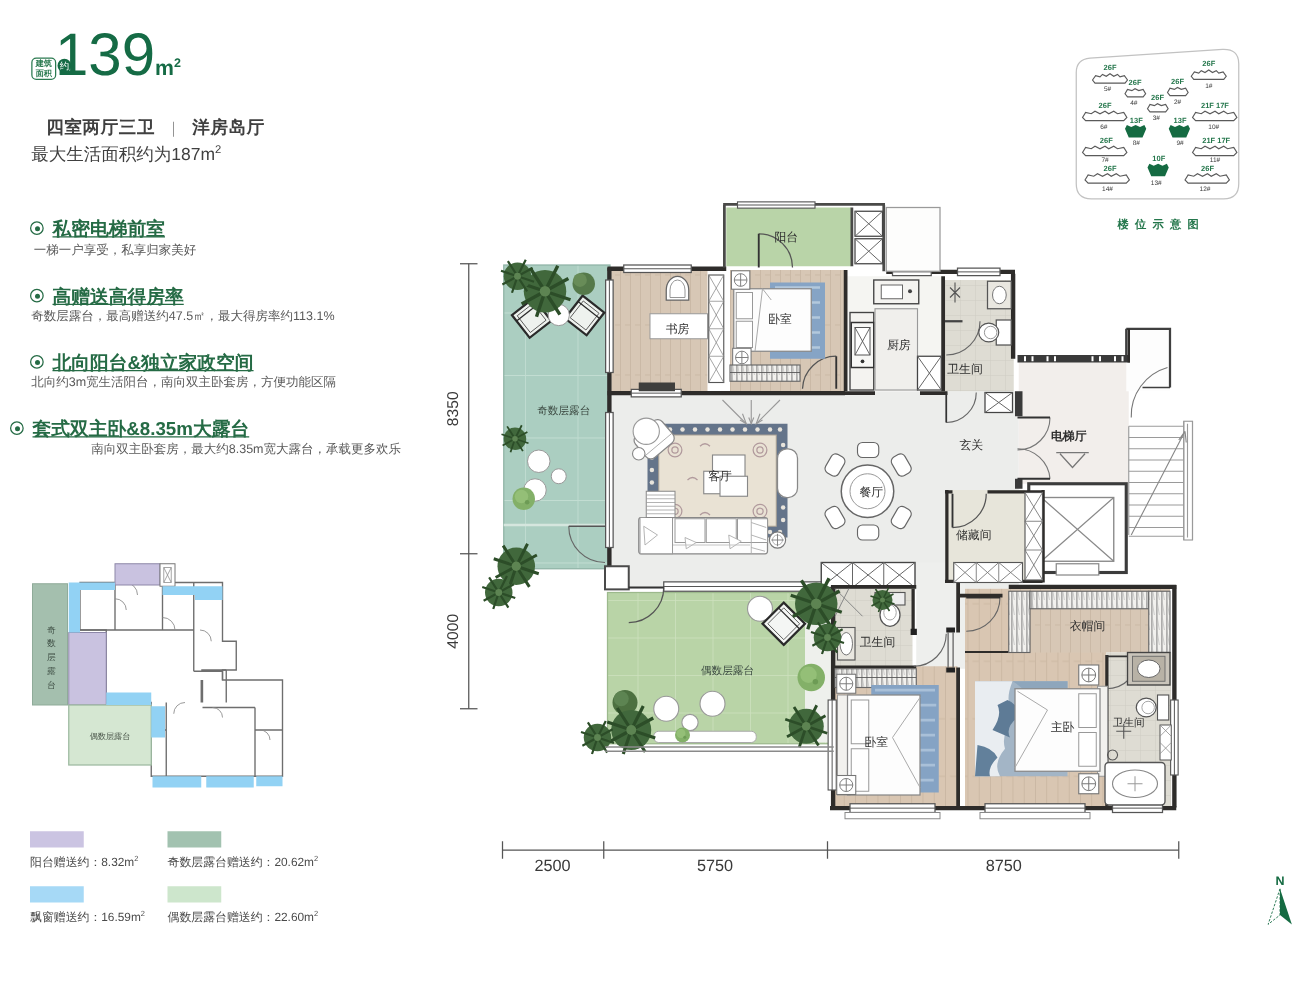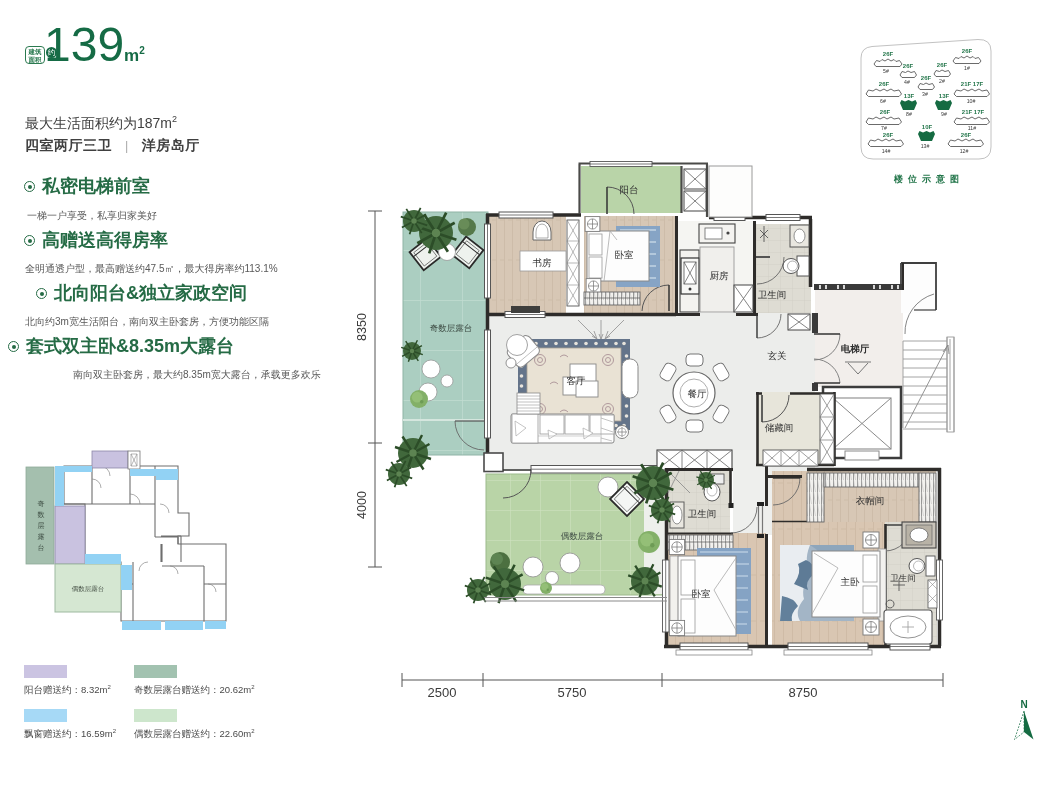--- a/index.html
+++ b/index.html
@@ -1,41 +1,41 @@
 <!DOCTYPE html>
 <html><head>
 <meta charset="utf-8">
 <style>
 html,body{margin:0;padding:0;background:#fff;}
 body{width:1053px;height:785px;position:relative;overflow:hidden;font-family:"Liberation Sans",sans-serif;-webkit-font-smoothing:antialiased;}
 .abs{position:absolute;}
-.gtitle{color:#256b45;font-weight:bold;font-size:18px;}
-.gsub{color:#595959;font-size:10px;margin-top:16px;}
+.gtitle{color:#256b45;font-weight:bold;font-size:15px;text-decoration:underline;}
+.gsub{color:#595959;font-size:10px;}
 </style>
 </head>
 <body>
 
 <div class="abs" style="left:25px;top:46px;width:18px;height:15px;border:1px solid #2b7a50;border-radius:4px;color:#2b7a50;font-size:6.5px;line-height:7.5px;text-align:center;font-weight:bold;padding-top:1px;">建筑<br>面积</div>
 
 <div class="abs" style="left:44px;top:21px;color:#156b45;font-size:48px;line-height:1.0;font-weight:normal;letter-spacing:0px;">139<span style="font-size:17px;letter-spacing:0;font-weight:bold;">m<sup style="font-size:10px;">2</sup></span></div>
 <div class="abs" style="left:46px;top:47px;width:11px;height:11px;border-radius:50%;background:#156b45;color:#fff;font-size:7.5px;line-height:12px;text-align:center;z-index:5;">约</div>
 
-<div class="abs" style="left:25px;top:93px;color:#404040;font-size:14px;font-weight:bold;letter-spacing:0.5px;margin-top:44px;">四室两厅三卫&nbsp;&nbsp;<span style="color:#8a8a8a;font-weight:normal;font-size:12px;">｜</span>&nbsp;&nbsp;洋房岛厅</div>
+<div class="abs" style="left:37px;top:93px;color:#404040;font-size:14px;font-weight:bold;letter-spacing:0.5px;">四室两厅三卫&nbsp;&nbsp;<span style="color:#8a8a8a;font-weight:normal;font-size:12px;">｜</span>&nbsp;&nbsp;洋房岛厅</div>
 
 <div class="abs" style="left:25px;top:114px;color:#404040;font-size:14px;font-weight:normal;">最大生活面积约为187m<sup style="font-size:9px;">2</sup></div>
 
 <div class="abs gtitle" style="left:24px;top:174px;"><span style="display:inline-block;width:9px;height:9px;border:1.5px solid #256b45;border-radius:50%;position:relative;margin-right:7px;"><span style="position:absolute;left:2.5px;top:2.5px;width:4px;height:4px;border-radius:50%;background:#256b45;"></span></span>私密电梯前室</div>
 
 <div class="abs gsub" style="left:27px;top:193px;">一梯一户享受，私享归家美好</div>
 
 <div class="abs gtitle" style="left:24px;top:228px;"><span style="display:inline-block;width:9px;height:9px;border:1.5px solid #256b45;border-radius:50%;position:relative;margin-right:7px;"><span style="position:absolute;left:2.5px;top:2.5px;width:4px;height:4px;border-radius:50%;background:#256b45;"></span></span>高赠送高得房率</div>
 
-<div class="abs gsub" style="left:25px;top:246px;">全明通透户型，最高赠送约47.5㎡，最大得房率约113.1%</div>
-
-<div class="abs gtitle" style="left:36px;top:281px;"><span style="display:inline-block;width:9px;height:9px;border:1.5px solid #256b45;border-radius:50%;position:relative;margin-right:7px;"><span style="position:absolute;left:2.5px;top:2.5px;width:4px;height:4px;border-radius:50%;background:#256b45;"></span></span>北向阳台&amp;独立家政空间</div>
+<div class="abs gsub" style="left:25px;top:246px;">奇数层露台，最高赠送约47.5㎡，最大得房率约113.1%</div>
+
+<div class="abs gtitle" style="left:24px;top:281px;"><span style="display:inline-block;width:9px;height:9px;border:1.5px solid #256b45;border-radius:50%;position:relative;margin-right:7px;"><span style="position:absolute;left:2.5px;top:2.5px;width:4px;height:4px;border-radius:50%;background:#256b45;"></span></span>北向阳台&amp;独立家政空间</div>
 
 <div class="abs gsub" style="left:25px;top:299px;">北向约3m宽生活阳台，南向双主卧套房，方便功能区隔</div>
 
 <div class="abs gtitle" style="left:8px;top:334px;"><span style="display:inline-block;width:9px;height:9px;border:1.5px solid #256b45;border-radius:50%;position:relative;margin-right:7px;"><span style="position:absolute;left:2.5px;top:2.5px;width:4px;height:4px;border-radius:50%;background:#256b45;"></span></span>套式双主卧&amp;8.35m大露台</div>
 
 <div class="abs gsub" style="left:25px;top:352px;padding-left:48px;">南向双主卧套房，最大约8.35m宽大露台，承载更多欢乐</div>
 
 <div class="abs" style="left:24px;top:665px;width:43px;height:13px;background:#cbc4e2;"></div>
 
 <div class="abs" style="left:24px;top:684px;color:#4a4a4a;font-size:9.5px;">阳台赠送约：8.32m<sup style="font-size:6px;">2</sup></div>

